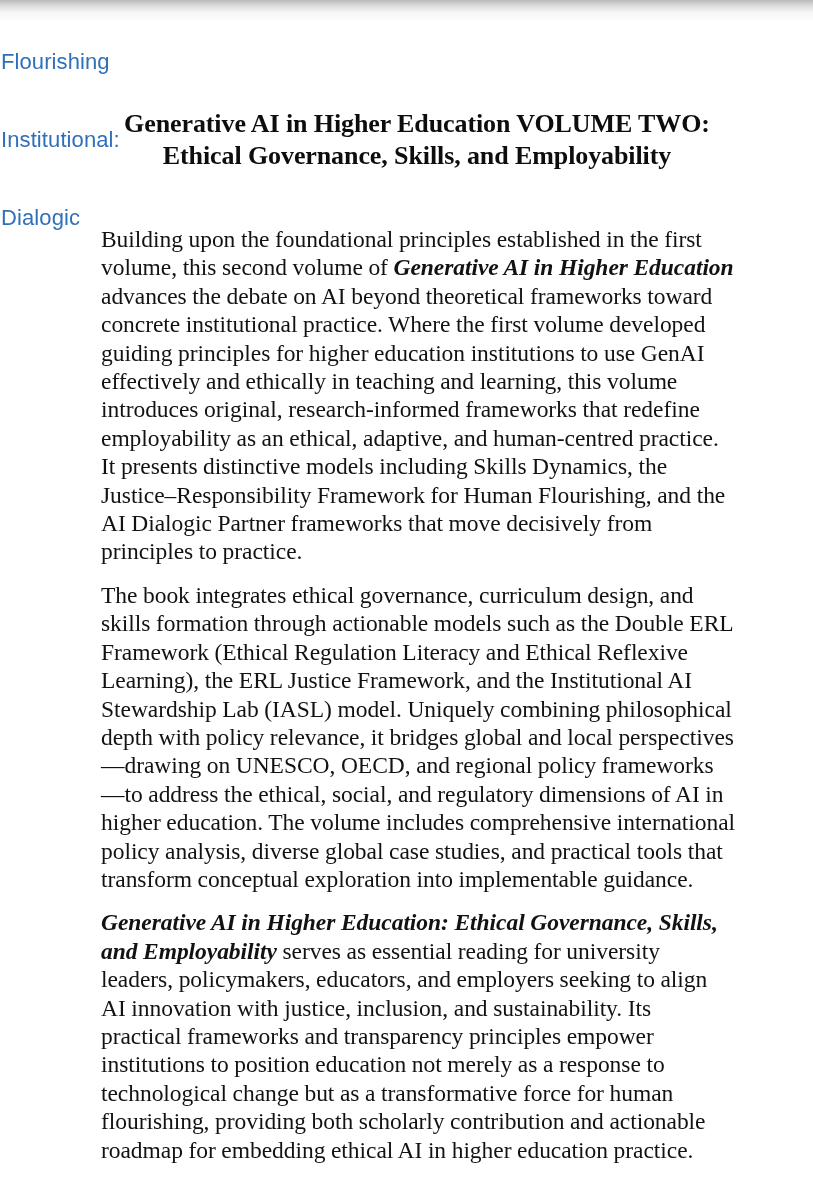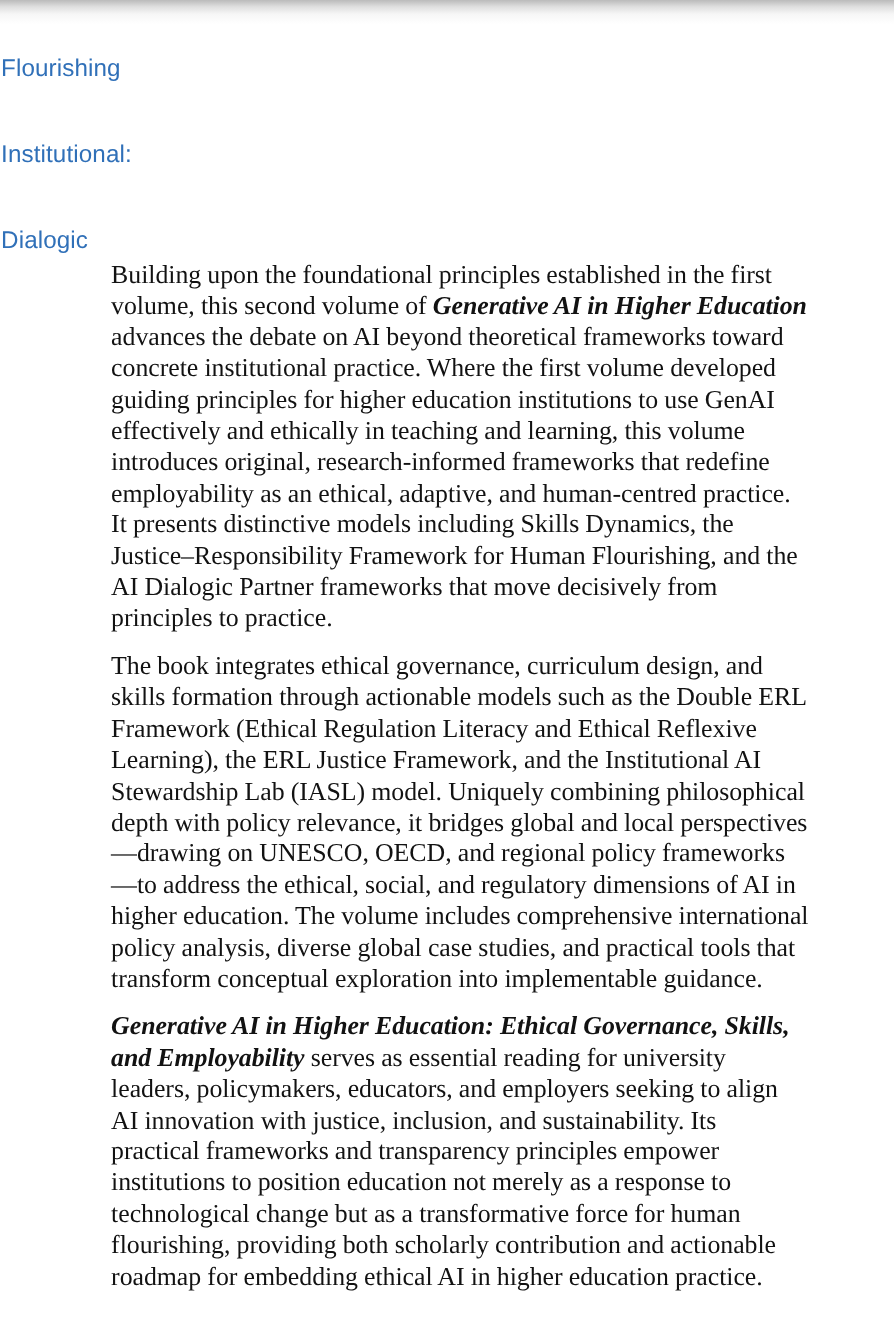--- a/index.html
+++ b/index.html
@@ -72,40 +72,41 @@
   }
 
   .body-copy {
     position: absolute;
     left: 101px;
     top: 225px;
     width: 634px;
   }
 
   .body-copy p {
-    margin: 11px 0 15px 0;
+    margin: 0 0 15px 0;
     font-size: 23.5px;
     line-height: 28.4px;
     color: #121212;
     text-align: left;
     letter-spacing: -0.05px;
     word-spacing: -0.2px;
   }
   .body-copy p:last-child { margin-bottom: 0; }
 
   .bi {
     font-weight: bold;
     font-style: italic;
   }
 </style>
 </head>
 <body>
 
 <div class="page">
 
+  <h1 class="doc-title">Generative AI in Higher Education VOLUME TWO: Ethical Governance, Skills, and Employability</h1>
 
   <div class="body-copy">
 
     <p><span>Building upon the foundational principles established in the first volume, this second volume of </span><span class="bi">Generative AI in Higher Education</span><span> advances the debate on AI beyond theoretical frameworks toward concrete institutional practice. Where the first volume developed guiding principles for higher education institutions to use GenAI effectively and ethically in teaching and learning, this volume introduces original, research-informed frameworks that redefine employability as an ethical, adaptive, and human-centred practice. It presents distinctive models including Skills Dynamics, the Justice–Responsibility Framework for Human Flourishing, and the AI Dialogic Partner frameworks that move decisively from principles to practice.</span></p>
 
     <p>The book integrates ethical governance, curriculum design, and skills formation through actionable models such as the Double ERL Framework (Ethical Regulation Literacy and Ethical Reflexive Learning), the ERL Justice Framework, and the Institutional AI Stewardship Lab (IASL) model. Uniquely combining philosophical depth with policy relevance, it bridges global and local perspectives—drawing on UNESCO, OECD, and regional policy frameworks—to address the ethical, social, and regulatory dimensions of AI in higher education. The volume includes comprehensive international policy analysis, diverse global case studies, and practical tools that transform conceptual exploration into implementable guidance.</p>
 
     <p><span class="bi">Generative AI in Higher Education: Ethical Governance, Skills, and Employability</span><span> serves as essential reading for university leaders, policymakers, educators, and employers seeking to align AI innovation with justice, inclusion, and sustainability. Its practical frameworks and transparency principles empower institutions to position education not merely as a response to technological change but as a transformative force for human flourishing, providing both scholarly contribution and actionable roadmap for embedding ethical AI in higher education practice.</span></p>
 
   </div>

